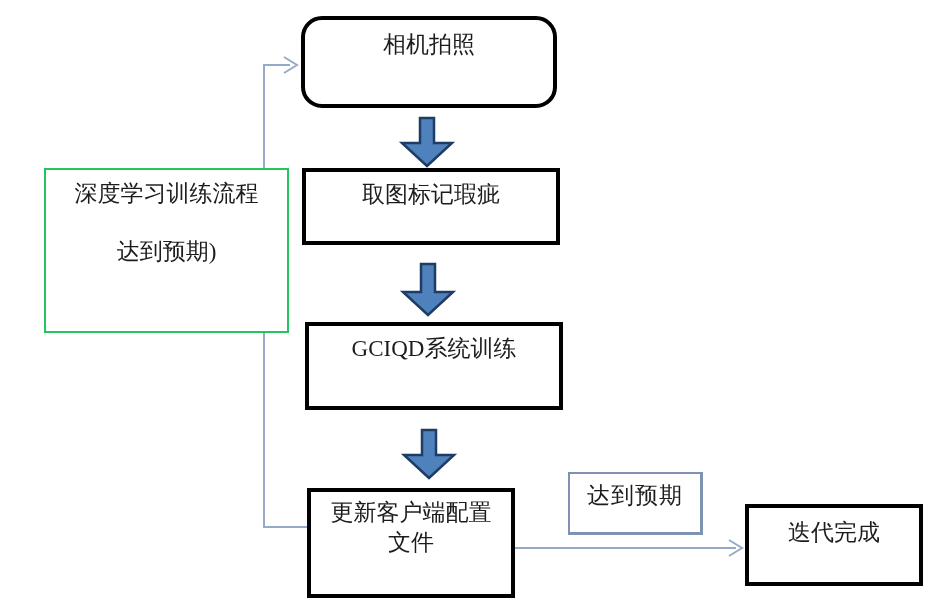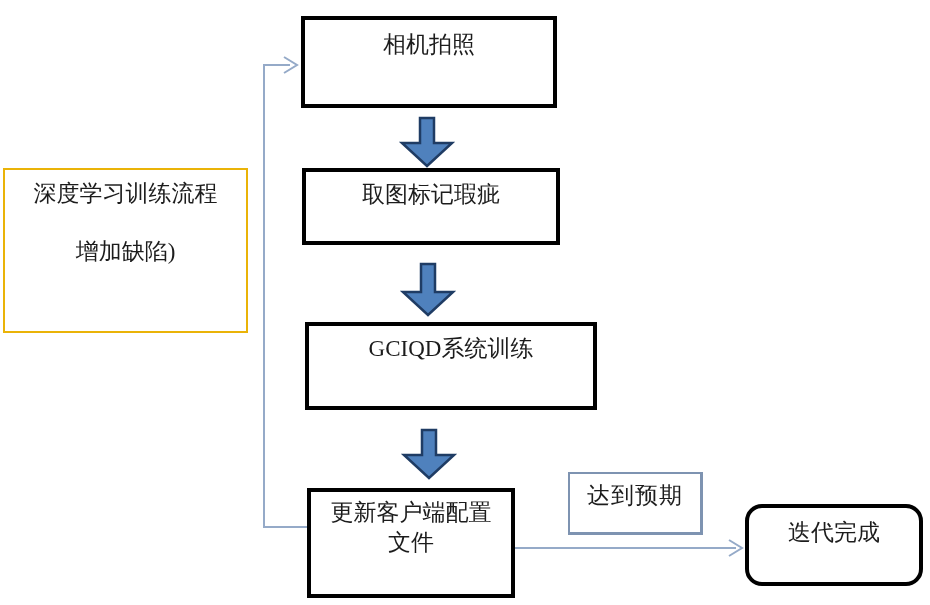--- a/index.html
+++ b/index.html
@@ -23,23 +23,24 @@
     box-sizing: border-box;
     background: #ffffff;
     text-align: center;
   }
   .box.main {
     border: 4px solid #000000;
     font-size: 23px;
     line-height: 30px;
   }
   .box.side {
-    border: 2px solid #eab308;
+    border: 2px solid #22c55e;
     font-size: 23px;
     line-height: 32px;
+    margin-left: 41px;
   }
   .box.cond {
     border: 2px solid #7e93b1;
     border-bottom-width: 3px;
     border-right-width: 3px;
     font-size: 23px;
     letter-spacing: 1px;
   }
   .pad-t6  { padding-top: 6px; }
   .pad-t8  { padding-top: 8px; }
@@ -72,41 +73,41 @@
     </g>
 
     <polygon class="block-arrow" points="420,118 434,118 434,143 452,143 427,166 402,143 420,143" stroke="#1f3c64" fill="#4f81bd"></polygon>
     <polygon class="block-arrow" points="421,264 435,264 435,292 453,292 428,315 403,292 421,292" stroke="#1f3c64" fill="#4f81bd"></polygon>
     <polygon class="block-arrow" points="422,430 436,430 436,455 454,455 429,478 404,455 422,455" stroke="#1f3c64" fill="#4f81bd"></polygon>
   </svg>
 
   <div class="box side pad-t8" style="left:3px; top:168px; width:245px; height:165px;">
     <div>深度学习训练流程</div>
     <div class="side-spacer"></div>
-    <div>增加缺陷)</div>
+    <div>达到预期)</div>
   </div>
 
-  <div class="box main pad-t10" style="left:301px; top:16px; width:256px; height:92px;">
+  <div class="box main pad-t10" style="left:301px; top:16px; width:256px; height:92px;border-radius:21px;">
     <span>相机拍照</span>
   </div>
 
   <div class="box main pad-t8" style="left:302px; top:168px; width:258px; height:77px;">
     <span>取图标记瑕疵</span>
   </div>
 
-  <div class="box main pad-t8" style="left:305px; top:322px; width:292px; height:88px;">
+  <div class="box main pad-t8" style="left:305px; top:322px; width:258px; height:88px;">
     <span>GCIQD系统训练</span>
   </div>
 
   <div class="box main two-line" style="left:307px; top:488px; width:208px; height:110px;">
     <div>更新客户端配置</div>
     <div>文件</div>
   </div>
 
   <div class="box cond pad-t6" style="left:568px; top:472px; width:135px; height:63px;">
     <span>达到预期</span>
   </div>
 
-  <div class="box main pad-t10" style="left:745px; top:504px; width:178px; height:82px;border-radius:17px;">
+  <div class="box main pad-t10" style="left:745px; top:504px; width:178px; height:82px;">
     <span>迭代完成</span>
   </div>
 
 </div>
 
 </body></html>

